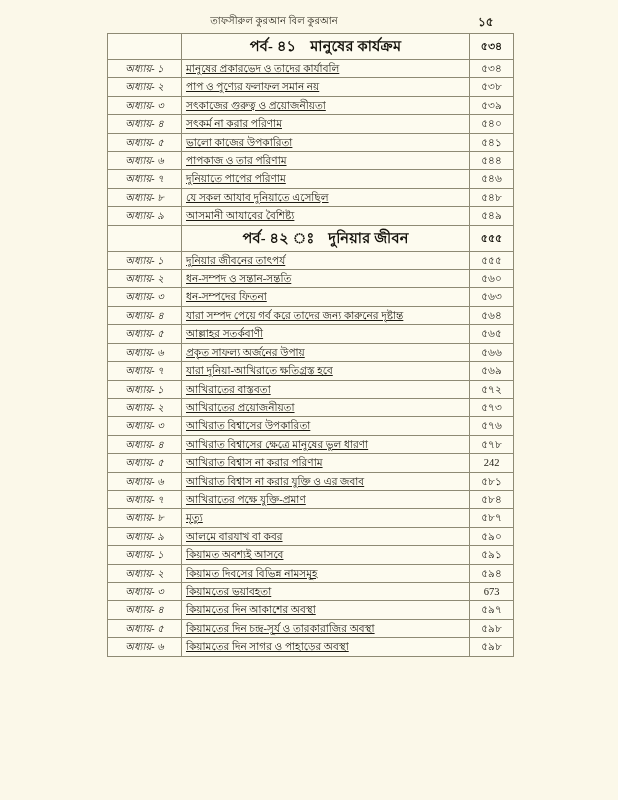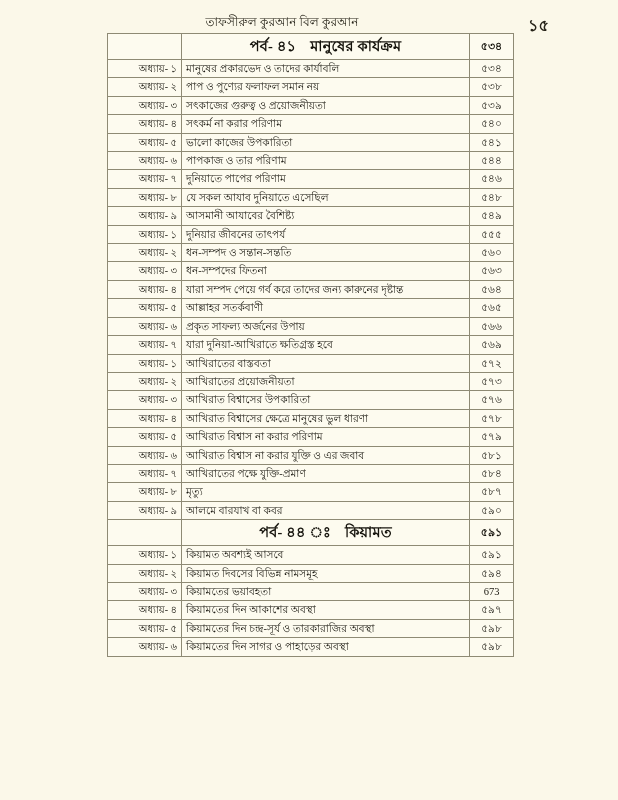--- a/index.html
+++ b/index.html
@@ -25,33 +25,33 @@
   
   .runhead {
     position: absolute;
     top: 13px;
     left: 0;
     width: 618px;
     height: 18px;
   }
   .runhead-title {
     position: absolute;
-    left: 12px;
+    left: 4px;
     width: 540px;
     text-align: center;
-    font-size: 12px;
+    font-size: 10px;
     letter-spacing: 0.1px;
     color: #262318;
     white-space: nowrap;
   }
   .runhead-pageno {
     position: absolute;
-    left: 528px;
+    left: 478px;
     top: 0px;
-    font-size: 16px;
+    font-size: 12px;
     font-weight: bold;
     color: #262318;
   }
   
   .toc-wrap {
     position: absolute;
     top: 33px;
     left: 107px;
     width: 406px;
   }
@@ -69,31 +69,33 @@
   col.c-chap { width: 74px; }
   col.c-title { width: 288px; }
   col.c-page { width: 44px; }
 
   
   tr.chap-row td {
     height: 17.4px;
     line-height: 17.4px;
   }
   td.chap-label {
-    text-align: right;
+    text-align: center;
     font-size: 10px;
     white-space: nowrap;
     color: #1c1a12;
+    font-style: italic;
   }
   td.chap-title {
     text-align: left;
     font-size: 10.5px;
     padding-left: 8px;
     white-space: nowrap;
     color: #1c1a12;
+    text-decoration: underline;
   }
   td.chap-page {
     text-align: center;
     font-size: 10.5px;
     color: #1c1a12;
   }
   
   tr.part-row td {
     height: 25px;
     line-height: 25px;
@@ -178,20 +180,25 @@
           <tr class="chap-row">
             <td class="chap-label">অধ্যায়- ৮</td>
             <td class="chap-title">যে সকল আযাব দুনিয়াতে এসেছিল</td>
             <td class="chap-page">৫৪৮</td>
           </tr>
           <tr class="chap-row">
             <td class="chap-label">অধ্যায়- ৯</td>
             <td class="chap-title">আসমানী আযাবের বৈশিষ্ট্য</td>
             <td class="chap-page">৫৪৯</td>
           </tr>
+          <tr class="part-row">
+            <td class="part-blank"></td>
+            <td class="part-title"><span class="part-label">পর্ব- ৪২ ঃ</span><span>দুনিয়ার জীবন</span></td>
+            <td class="part-page">৫৫৫</td>
+          </tr>
           <tr class="chap-row">
             <td class="chap-label">অধ্যায়- ১</td>
             <td class="chap-title">দুনিয়ার জীবনের তাৎপর্য</td>
             <td class="chap-page">৫৫৫</td>
           </tr>
           <tr class="chap-row">
             <td class="chap-label">অধ্যায়- ২</td>
             <td class="chap-title">ধন-সম্পদ ও সন্তান-সন্ততি</td>
             <td class="chap-page">৫৬০</td>
           </tr>
@@ -236,21 +243,21 @@
             <td class="chap-page">৫৭৬</td>
           </tr>
           <tr class="chap-row">
             <td class="chap-label">অধ্যায়- ৪</td>
             <td class="chap-title">আখিরাত বিশ্বাসের ক্ষেত্রে মানুষের ভুল ধারণা</td>
             <td class="chap-page">৫৭৮</td>
           </tr>
           <tr class="chap-row">
             <td class="chap-label">অধ্যায়- ৫</td>
             <td class="chap-title">আখিরাত বিশ্বাস না করার পরিণাম</td>
-            <td class="chap-page">৫৭৯</td>
+            <td class="chap-page">242</td>
           </tr>
           <tr class="chap-row">
             <td class="chap-label">অধ্যায়- ৬</td>
             <td class="chap-title">আখিরাত বিশ্বাস না করার যুক্তি ও এর জবাব</td>
             <td class="chap-page">৫৮১</td>
           </tr>
           <tr class="chap-row">
             <td class="chap-label">অধ্যায়- ৭</td>
             <td class="chap-title">আখিরাতের পক্ষে যুক্তি-প্রমাণ</td>
             <td class="chap-page">৫৮৪</td>
@@ -258,25 +265,20 @@
           <tr class="chap-row">
             <td class="chap-label">অধ্যায়- ৮</td>
             <td class="chap-title">মৃত্যু</td>
             <td class="chap-page">৫৮৭</td>
           </tr>
           <tr class="chap-row">
             <td class="chap-label">অধ্যায়- ৯</td>
             <td class="chap-title">আলমে বারযাখ বা কবর</td>
             <td class="chap-page">৫৯০</td>
           </tr>
-          <tr class="part-row">
-            <td class="part-blank"></td>
-            <td class="part-title"><span class="part-label">পর্ব- ৪৪ ঃ</span><span>কিয়ামত</span></td>
-            <td class="part-page">৫৯১</td>
-          </tr>
           <tr class="chap-row">
             <td class="chap-label">অধ্যায়- ১</td>
             <td class="chap-title">কিয়ামত অবশ্যই আসবে</td>
             <td class="chap-page">৫৯১</td>
           </tr>
           <tr class="chap-row">
             <td class="chap-label">অধ্যায়- ২</td>
             <td class="chap-title">কিয়ামত দিবসের বিভিন্ন নামসমূহ</td>
             <td class="chap-page">৫৯৪</td>
           </tr>

